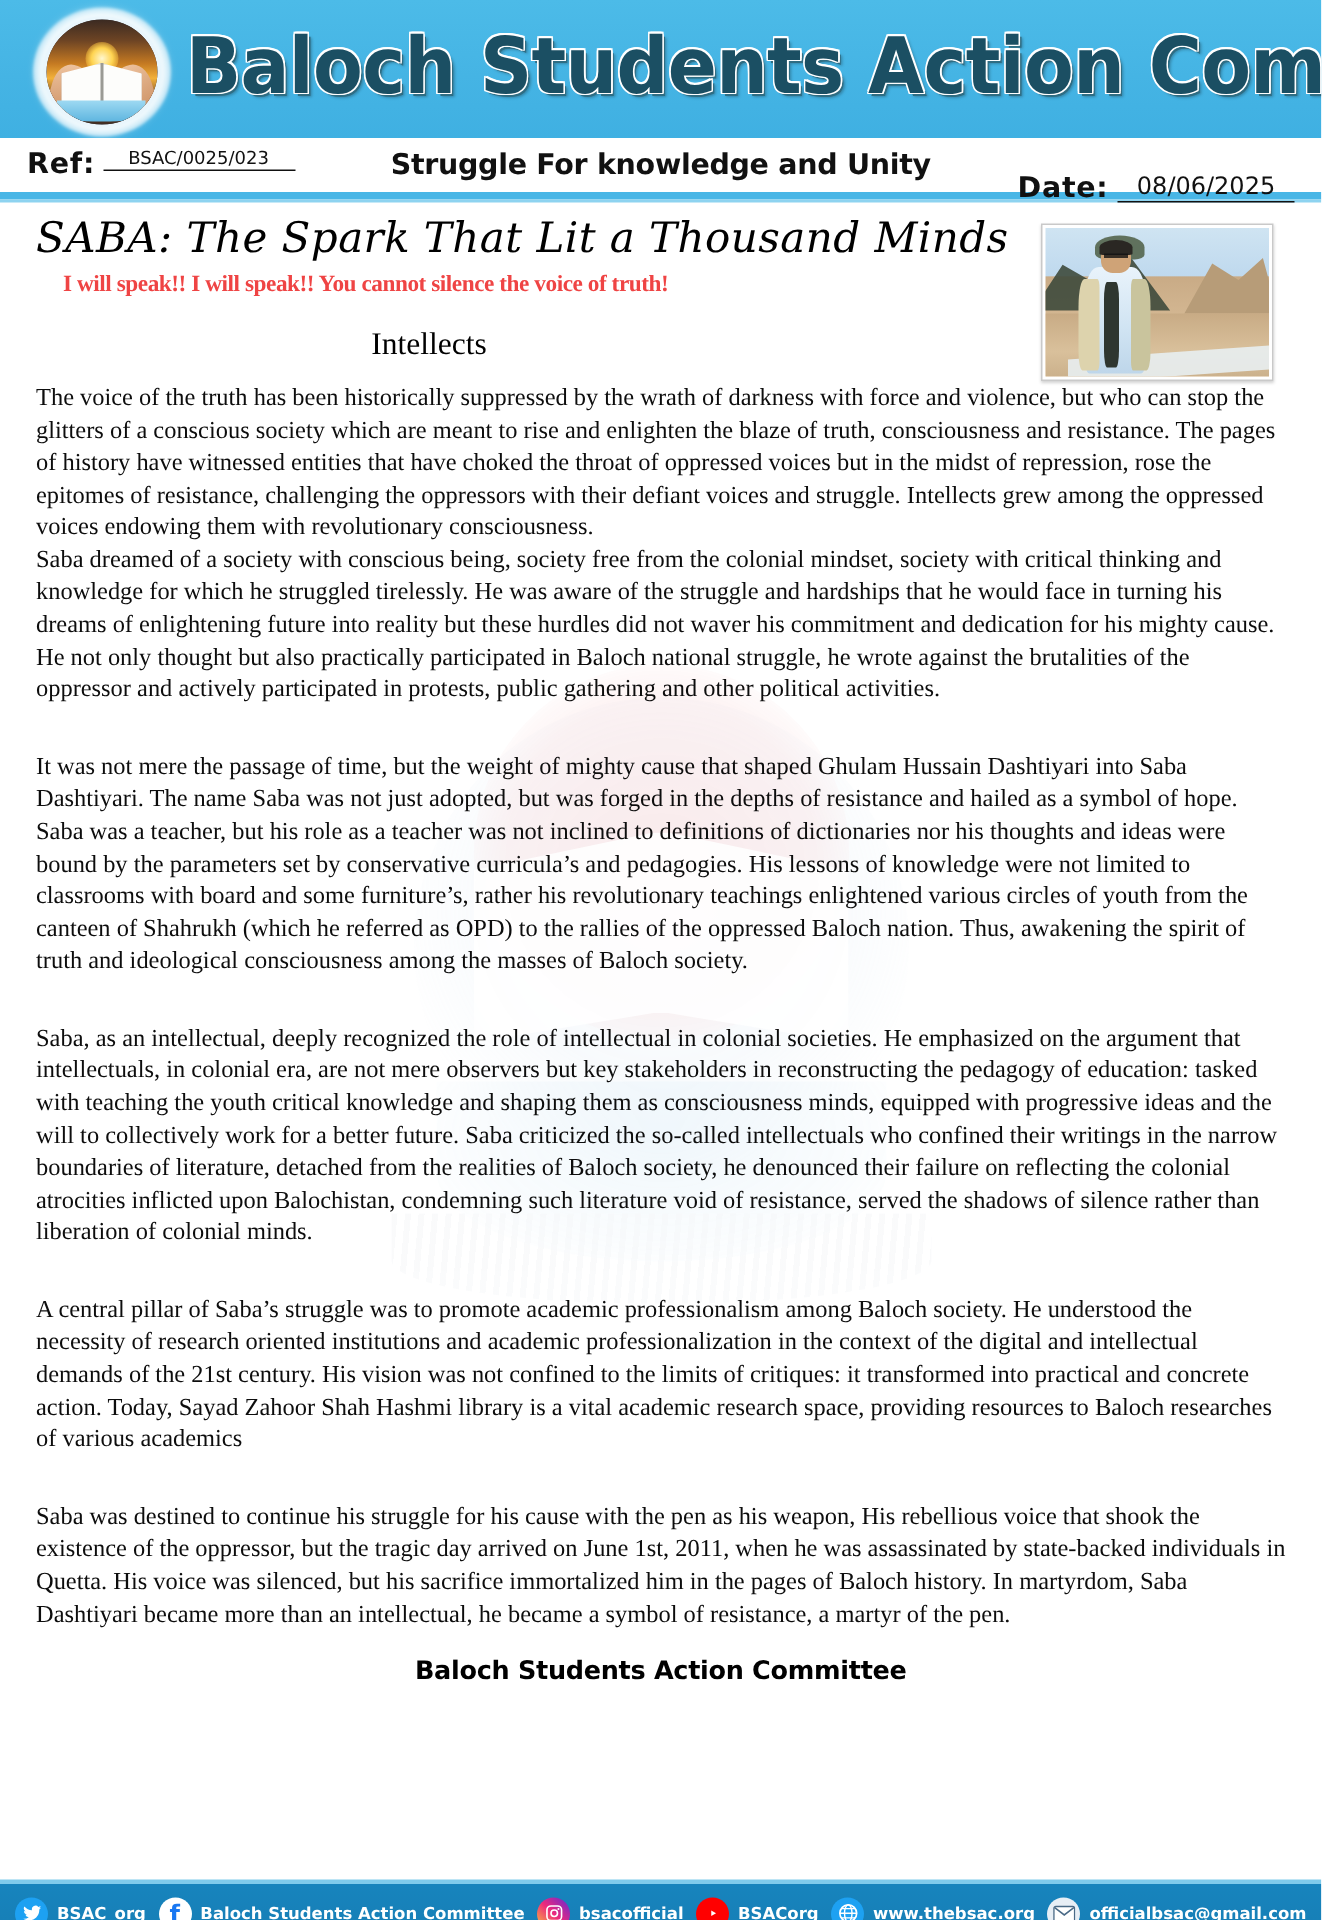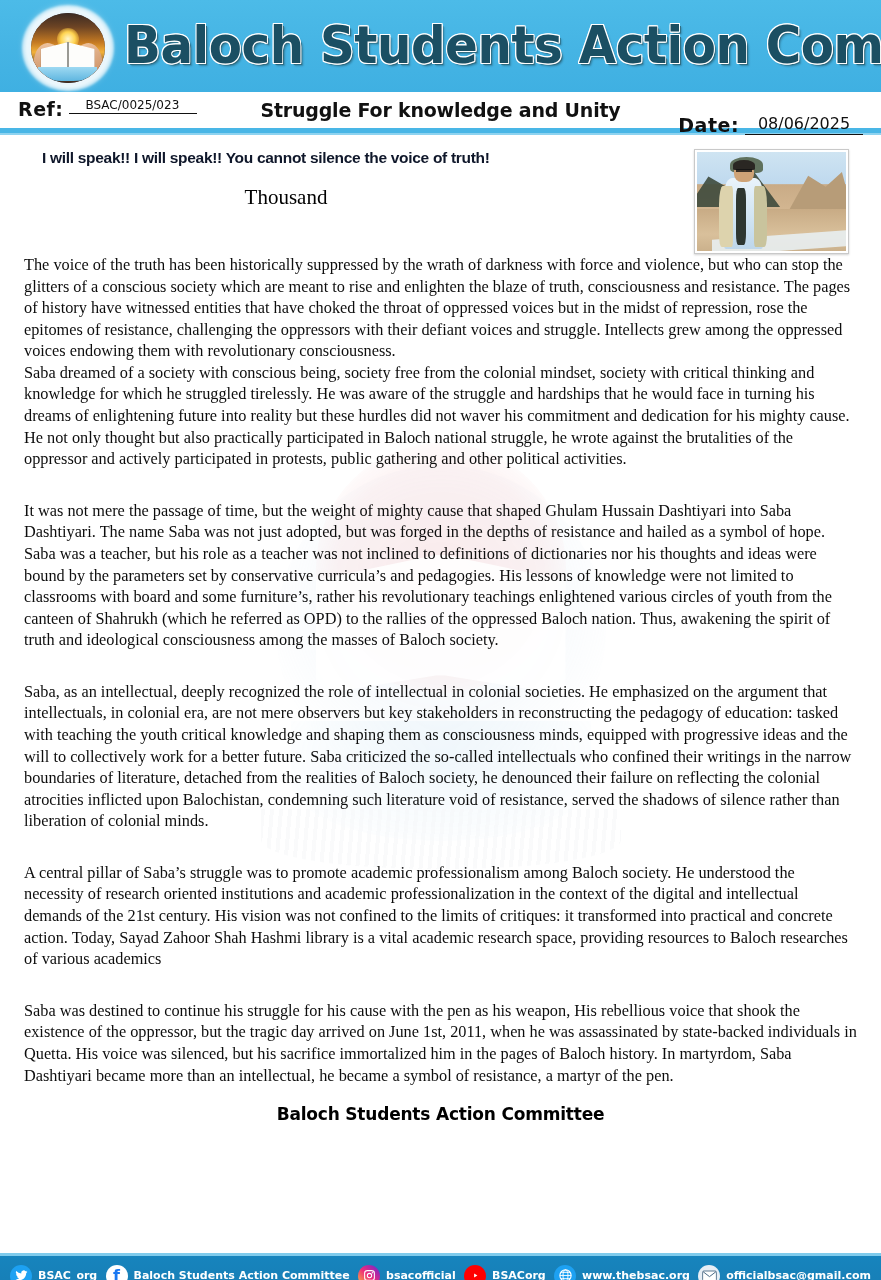--- a/index.html
+++ b/index.html
@@ -265,24 +265,24 @@
     font-family: "DejaVu Serif", serif;
     font-style: italic;
     font-size: 28px;
     font-weight: 400;
     color: #000;
     margin: 0 0 2px 6px;
     letter-spacing: 0.3px;
     line-height: 1.15;
   }
   .article-subtitle {
-    font-family: Liberation Sans, sans-serif;
+    font-family: Liberation Serif, serif;
     font-weight: 700;
     font-size: 15.5px;
-    color: #0f172a;
+    color: #ef4444;
     margin: 6px 0 0 24px;
     letter-spacing: -0.3px;
   }
   .editorial-label {
     font-family: "Liberation Serif", serif;
     font-size: 21px;
     color: #000;
     text-align: center;
     margin: 18px 0 6px 0;
     padding-right: 140px;
@@ -478,22 +478,23 @@
       <div class="wm-red"></div>
       <div class="wm-book"></div>
       <div class="wm-blue"></div>
       <div class="wm-ribbon"></div>
     </div>
 
     <div class="content">
 
       <div class="title-row">
         <div class="title-col">
+          <h1 class="article-title">SABA: The Spark That Lit a Thousand Minds</h1>
           <div class="article-subtitle">I will speak!! I will speak!! You cannot silence the voice of truth!</div>
-          <div class="editorial-label">Thousand</div>
+          <div class="editorial-label">Intellects</div>
         </div>
         <div class="portrait">
           <div class="portrait-inner">
             <div class="pt-mountain-a"></div>
             <div class="pt-mountain-b"></div>
             <div class="pt-ground"></div>
             <div class="pt-road"></div>
             <div class="pt-person-body"></div>
             <div class="pt-person-vest-l"></div>
             <div class="pt-person-vest-r"></div>

